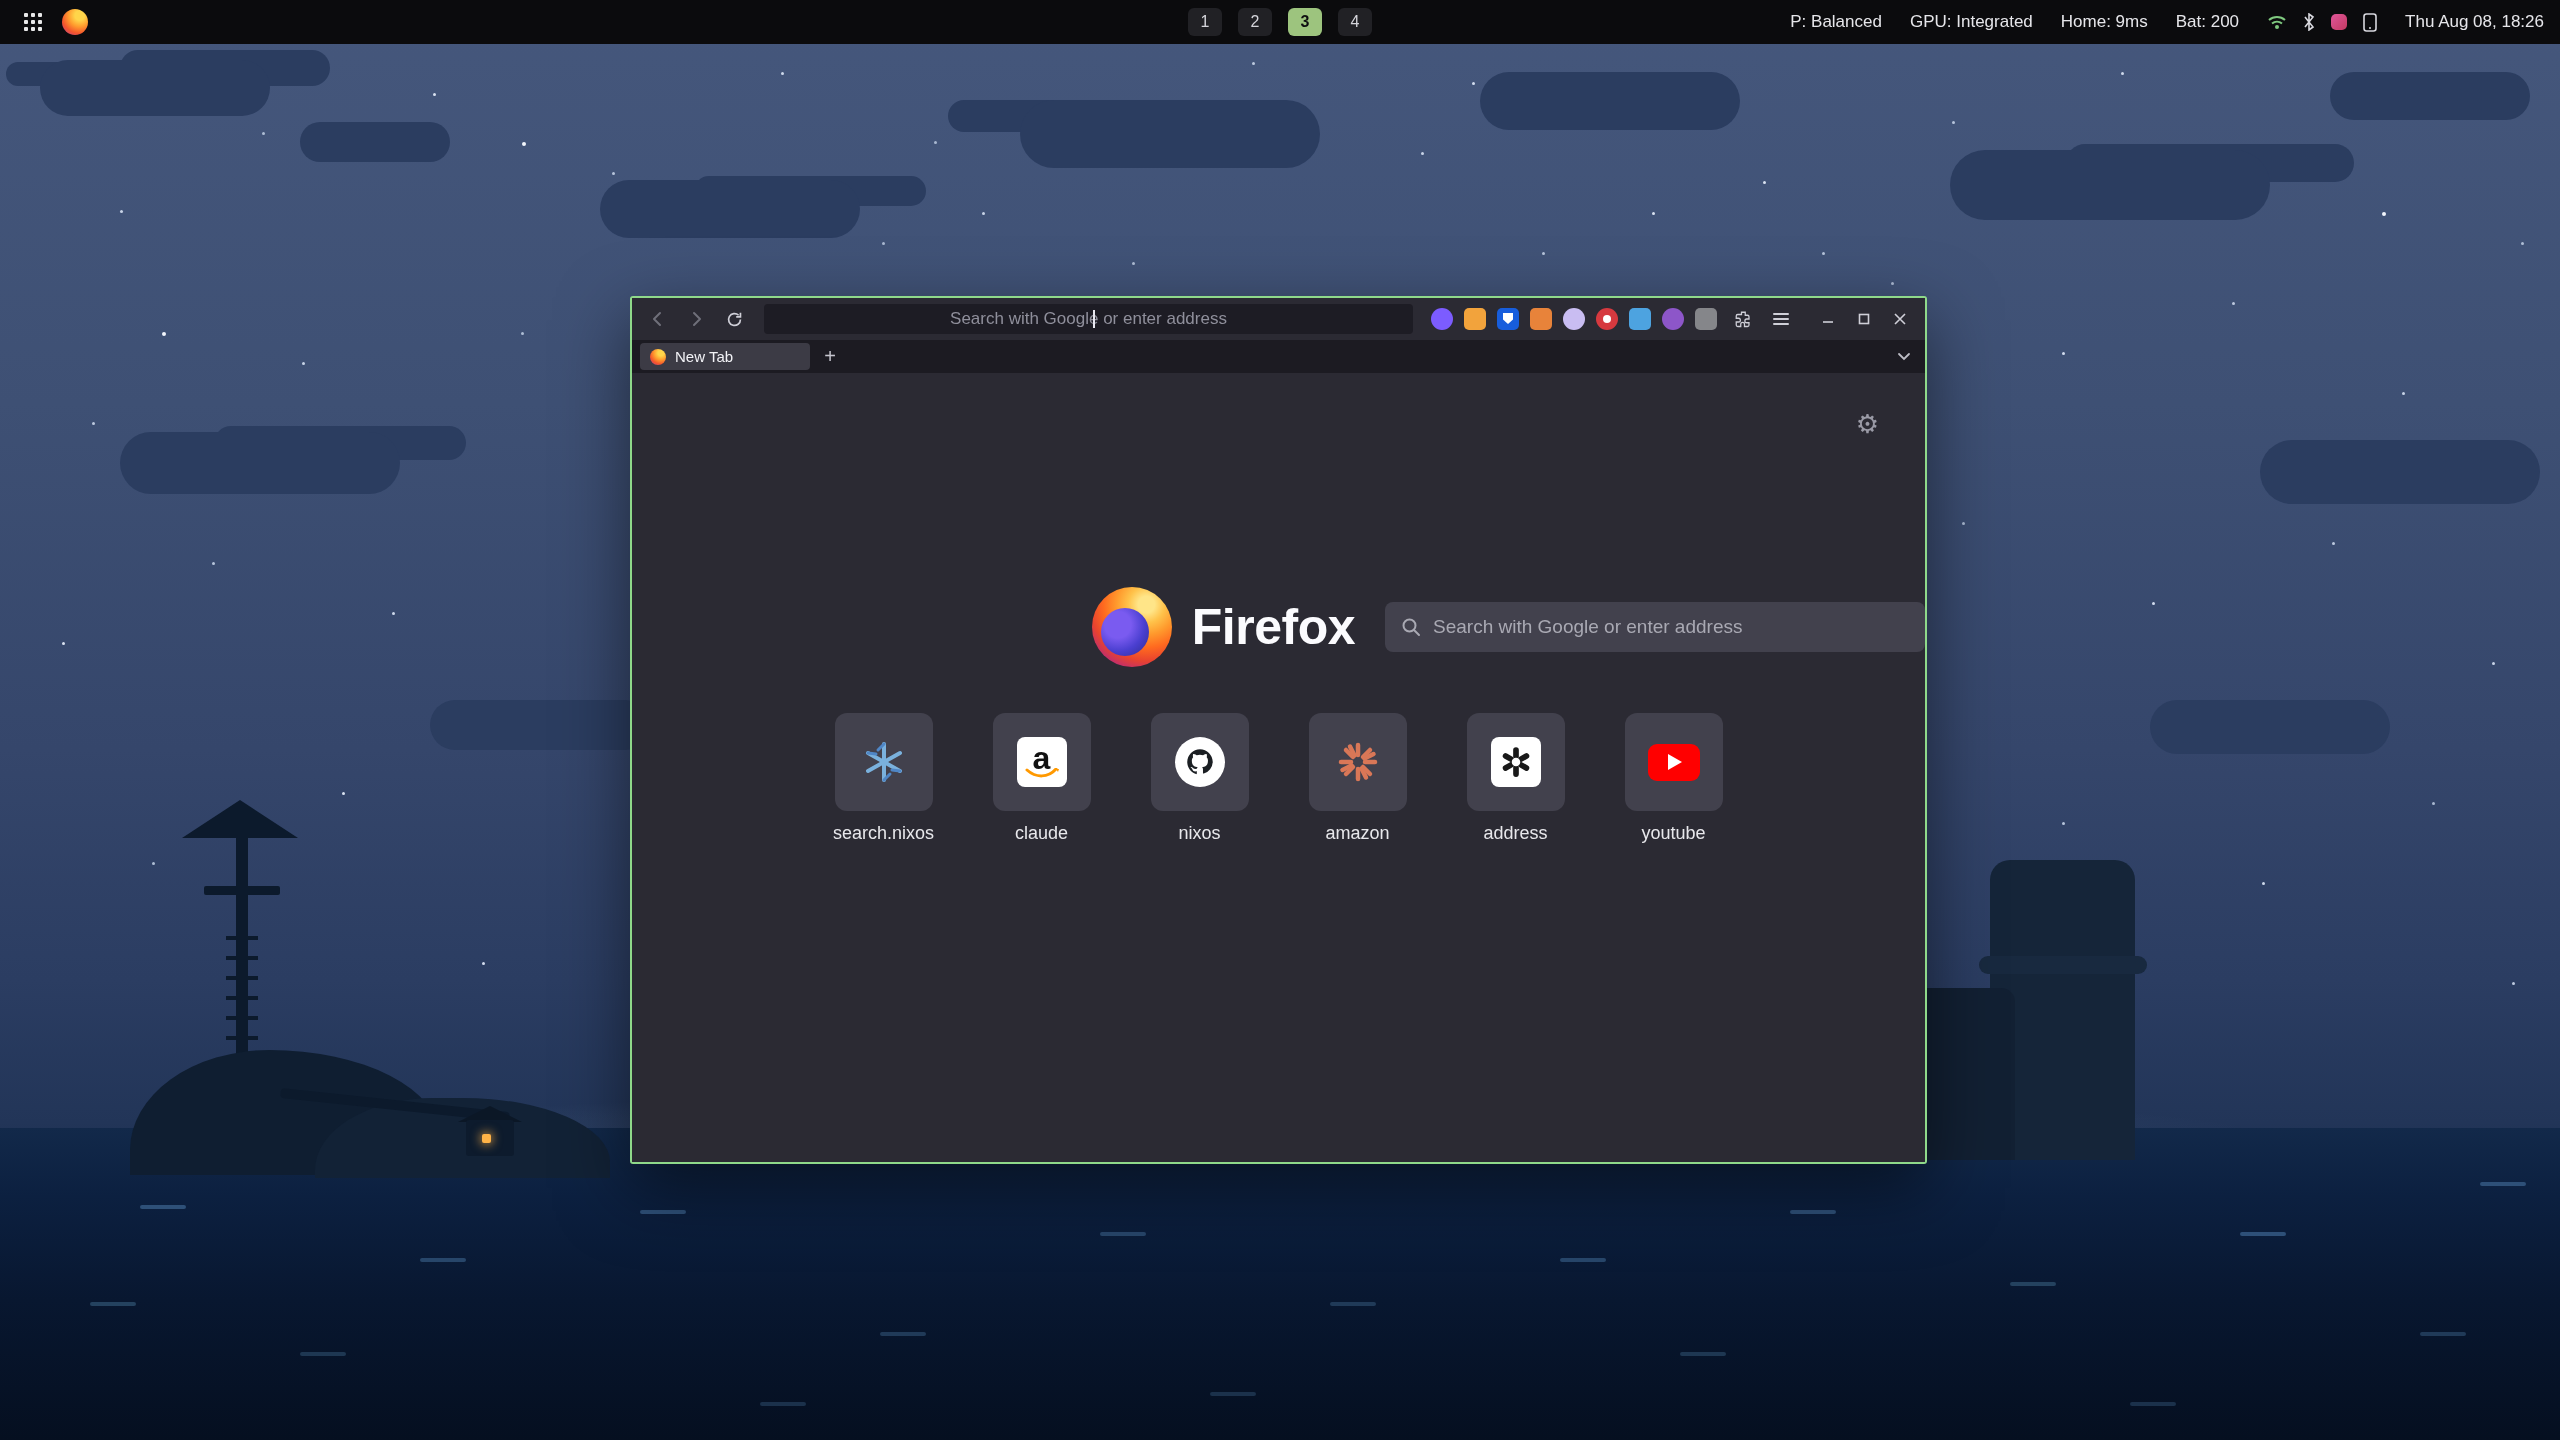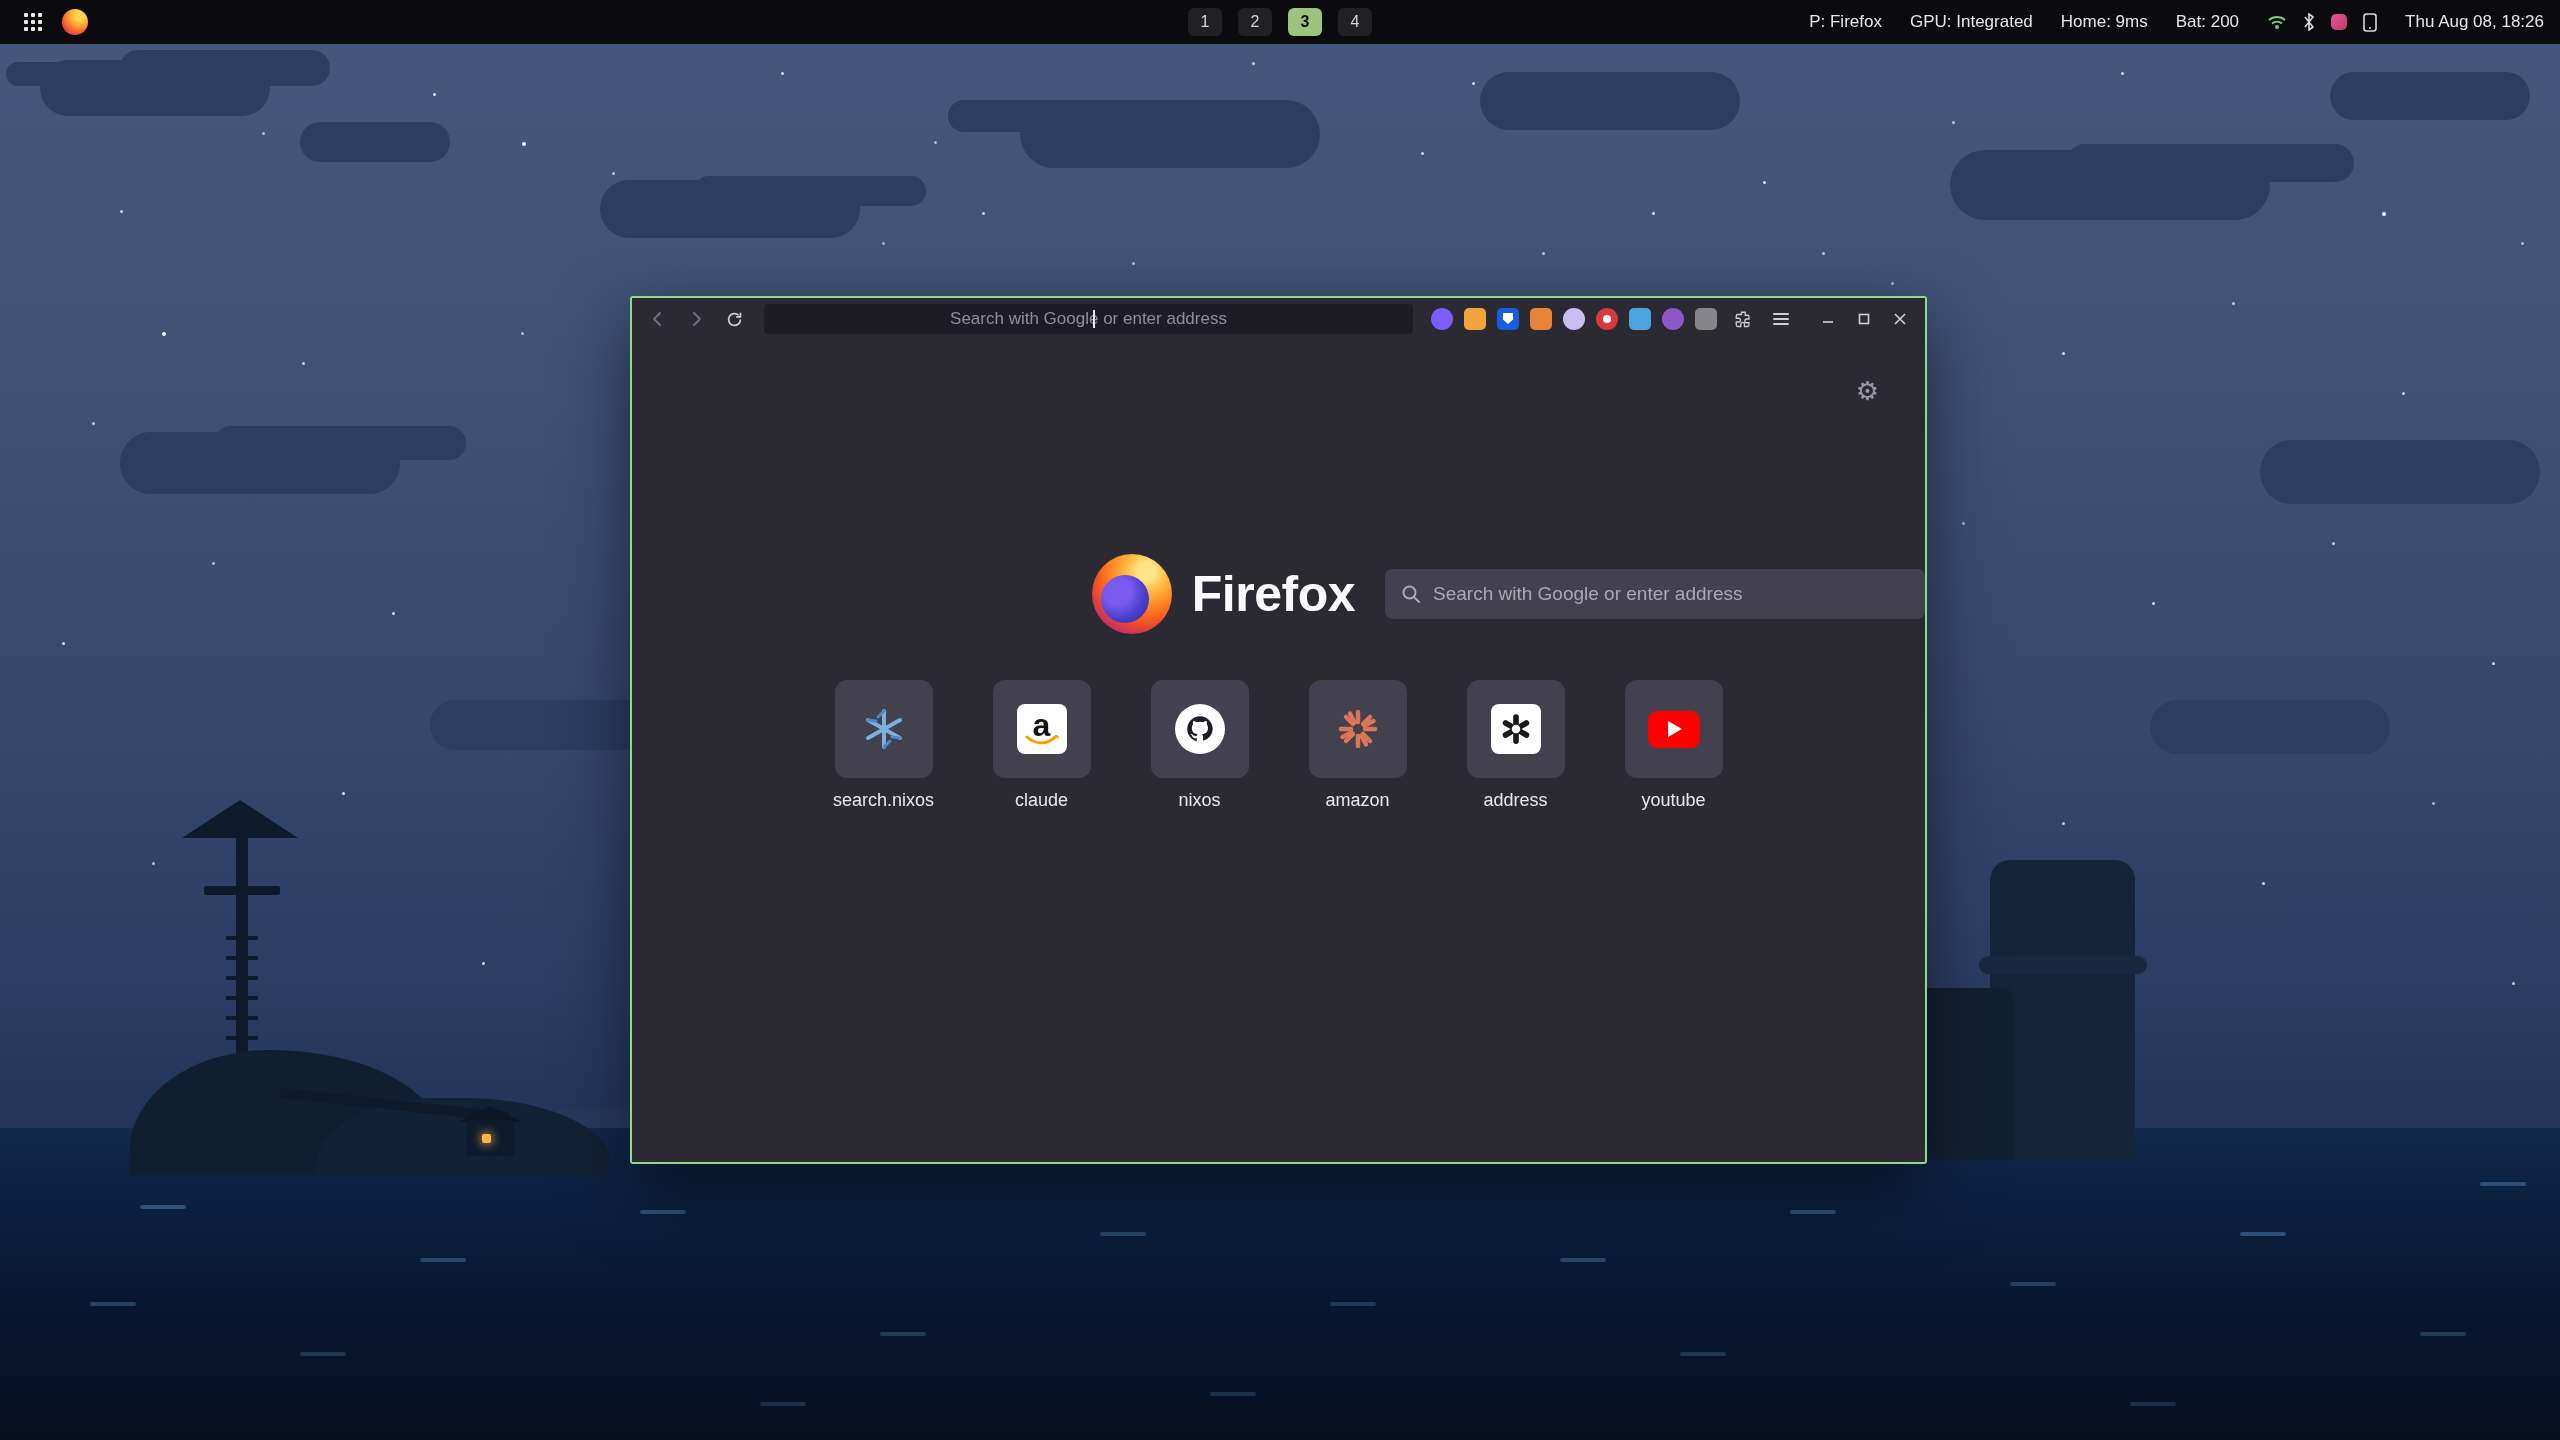--- a/index.html
+++ b/index.html
@@ -181,21 +181,21 @@
   </div>
 
   <div class="sb-center">
     <div class="ws">1</div>
     <div class="ws">2</div>
     <div class="ws active">3</div>
     <div class="ws">4</div>
   </div>
 
   <div class="sb-right">
-    <span>P: Firefox</span>
+    <span>P: Balanced</span>
     <span>GPU: Integrated</span>
     <span>Home: 9ms</span>
     <span>Bat: 200</span>
     <div class="sb-icons">
       <svg width="20" height="16" viewBox="0 0 20 16">
         <path d="M2 6a12 12 0 0 1 16 0" fill="none" stroke="#7fc97f" stroke-width="2"></path>
         <path d="M5 9.5a8 8 0 0 1 10 0" fill="none" stroke="#7fc97f" stroke-width="2"></path>
         <circle cx="10" cy="13" r="2" fill="#7fc97f"></circle>
       </svg>
       <svg width="12" height="18" viewBox="0 0 12 18">
@@ -277,20 +277,32 @@
           </svg>
       </div>
       <div class="wc">
         <svg width="12" height="12" viewBox="0 0 12 12">
             <path d="M1 1l10 10M11 1L1 11" stroke="#cfcfd8" stroke-width="1.6"></path>
           </svg>
       </div>
     </div>
   </div>
 
+  <div class="tabbar">
+    <div class="tab">
+      <span class="tab-fav"></span>
+      <span class="tab-title">New Tab</span>
+    </div>
+    <div class="newtab-btn">+</div>
+    <div class="tab-chevron">
+      <svg width="14" height="10" viewBox="0 0 14 10">
+          <path d="M2 2l5 5 5-5" fill="none" stroke="#bdbdc6" stroke-width="1.8" stroke-linecap="round"></path>
+        </svg>
+    </div>
+  </div>
 
   <div class="content">
     <div class="gear">⚙</div>
 
     <div class="hero">
       <div class="fx-logo"></div>
       <div class="wordmark">Firefox</div>
       <div class="nt-search">
         <svg width="20" height="20" viewBox="0 0 20 20">
           <circle cx="8.5" cy="8.5" r="6" fill="none" stroke="#a9a9b3" stroke-width="2"></circle>

